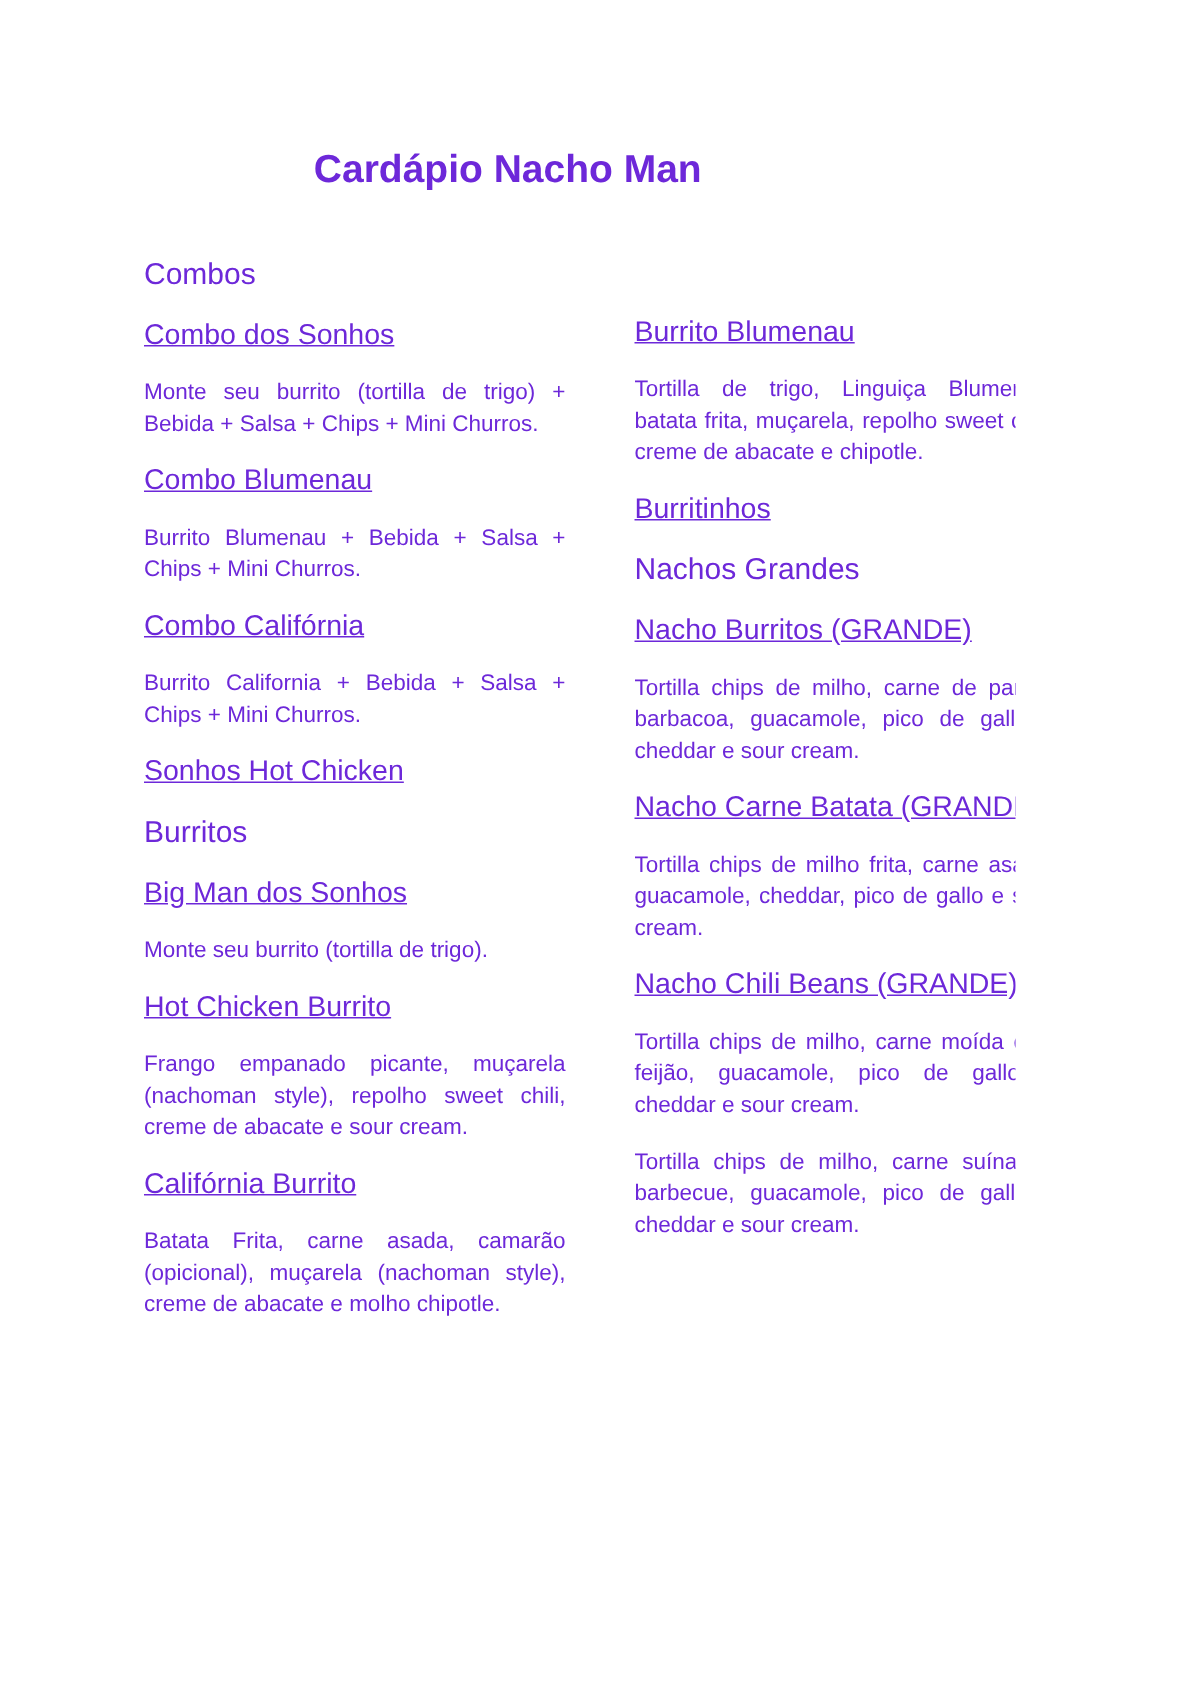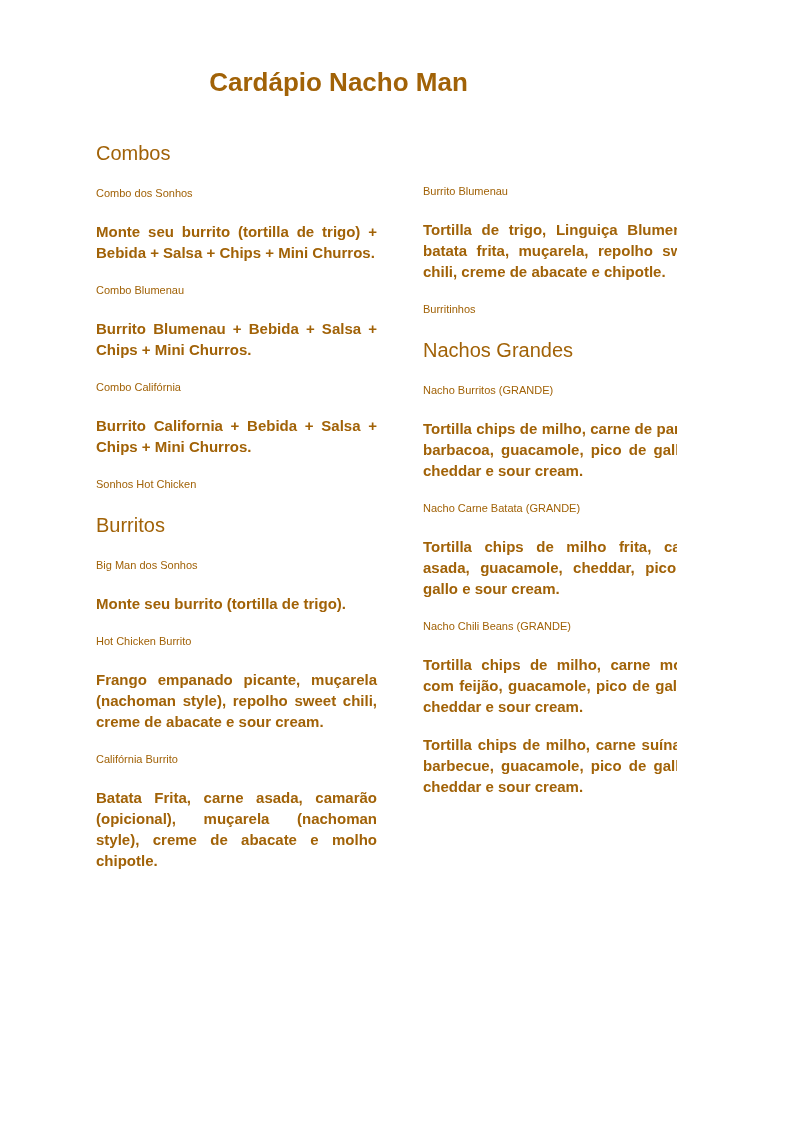--- a/index.html
+++ b/index.html
@@ -5,24 +5,24 @@
   html, body {
     margin: 0;
     padding: 0;
     background: #ffffff;
   }
   .page {
     position: relative;
     width: 677px;
     height: 1122px;
     background: #ffffff;
-    color: #a16207;
+    color: #6d28d9;
     font-family: "Liberation Sans", sans-serif;
     box-sizing: border-box;
-    padding-top: 67px;
+    padding-top: 97px;
     overflow: hidden;
   }
   .doc-title {
     text-align: center;
     font-size: 26px;
     font-weight: 700;
     line-height: 30px;
     margin: 0;
   }
   .columns {
@@ -37,30 +37,30 @@
   .col-right {
     padding-top: 41px;
   }
   h2.section-heading {
     font-size: 20px;
     font-weight: 400;
     line-height: 27px;
     margin: 0 0 16px 0;
   }
   p.item-name {
-    font-size: 11px;
+    font-size: 19px;
     line-height: 21px;
     margin: 0 0 17px 0;
+    text-decoration: underline;
   }
   p.item-desc {
     font-size: 15px;
     line-height: 21px;
     margin: 0 0 17px 0;
     text-align: justify;
-    font-weight: bold;
   }
 </style>
 </head>
 <body>
 
 <div class="page">
 
   <h1 class="doc-title">Cardápio Nacho Man</h1>
 
   <div class="columns">

